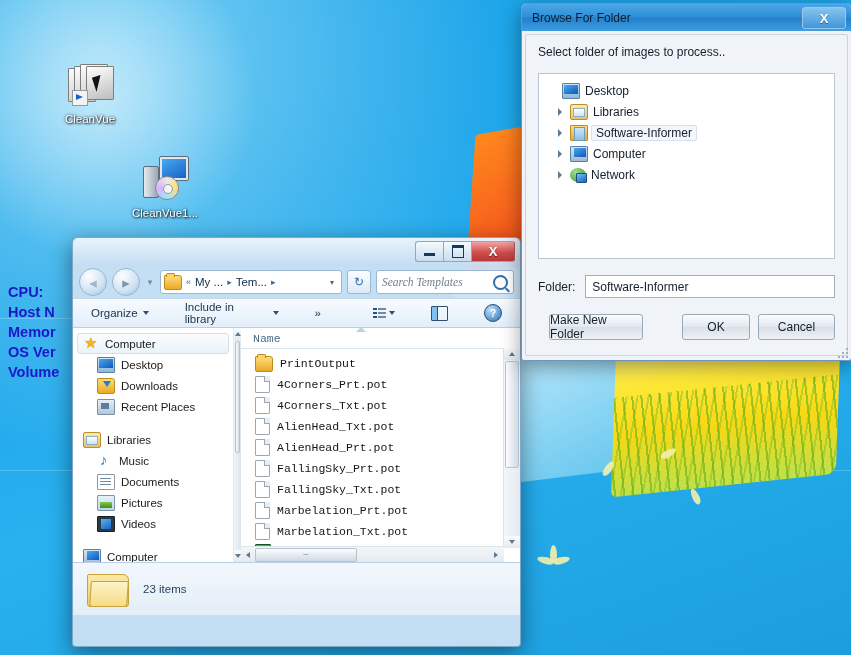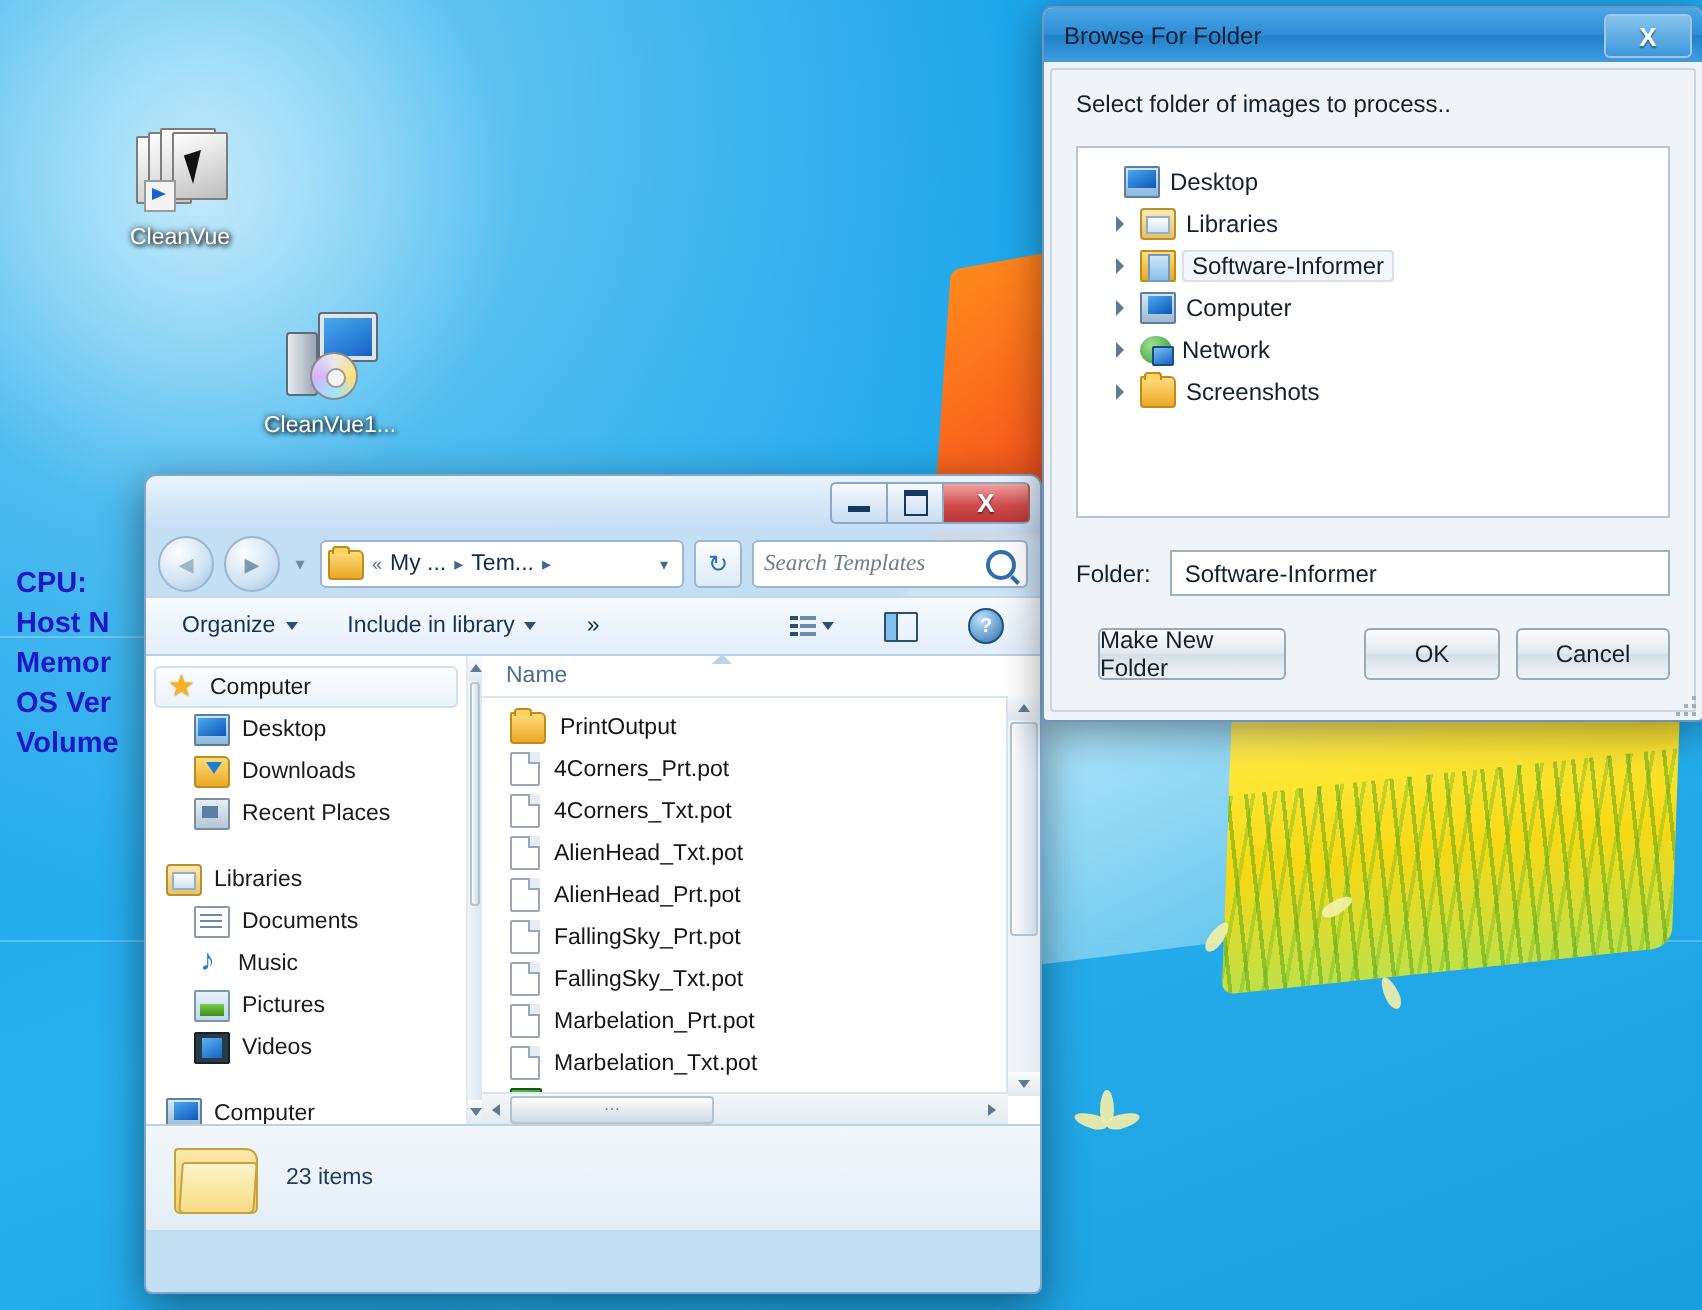--- a/index.html
+++ b/index.html
@@ -129,21 +129,21 @@
     justify-content:center;color:#2f6fb0;font-size:12px;flex:0 0 auto;}
   .searchbox{width:126px;height:22px;background:#fff;border:1px solid #9ab6d0;border-radius:3px;
     display:flex;align-items:center;padding:0 5px;flex:0 0 auto;}
   .searchbox .ph{flex:1;font-size:11.5px;color:#6f7d8a;font-style:italic;
     font-family:"Liberation Serif",serif;}
   .magn{width:11px;height:11px;border:2px solid #2f6fb0;border-radius:50%;position:relative;}
   .magn:after{content:"";position:absolute;right:-4px;bottom:-3px;width:5px;height:2px;
     background:#2f6fb0;transform:rotate(45deg);}
   #ex-toolbar{height:28px;background:linear-gradient(180deg,#f7fbfe,#e3eefa);
     border-top:1px solid #c3d8ec;border-bottom:1px solid #b9cfe4;
-    display:flex;align-items:center;padding:0 8px;gap:5px;}
+    display:flex;align-items:center;padding:0 8px;gap:16px;}
   .tbitem{font-size:11.5px;color:#17334f;padding:0 10px;display:flex;align-items:center;gap:5px;height:100%;}
   .caret{width:0;height:0;border-left:3.5px solid transparent;border-right:3.5px solid transparent;
     border-top:4px solid #2c4f72;}
   .tbspacer{flex:1;}
   .viewicon{display:flex;align-items:center;gap:3px;}
   .vlist{width:13px;height:12px;display:grid;grid-template-columns:4px 8px;gap:1px;align-items:center;}
   .vlist b{display:block;height:2px;background:#2c4f72;}
   .vlist u{display:block;height:2px;background:#6d8ba5;}
   .paneicon{width:15px;height:13px;border:1.5px solid #2c4f72;border-radius:1px;display:flex;}
   .paneicon i{display:block;width:5px;background:#7fc0f0;border-right:1.5px solid #2c4f72;}
@@ -200,21 +200,21 @@
   .sbar{position:absolute;top:0;bottom:0;width:100%;background:linear-gradient(90deg,#f0f4f8,#dde6ee);}
   .sbtn{position:absolute;left:0;right:0;height:12px;background:linear-gradient(180deg,#fbfcfe,#e2eaf1);
     display:flex;align-items:center;justify-content:center;}
   .sthumb{position:absolute;left:1px;right:1px;background:linear-gradient(90deg,#fdfdfe,#cfdae4);
     border:1px solid #b4c3d0;border-radius:2px;}
   .tri{width:0;height:0;}
   .tri.up{border-left:3.5px solid transparent;border-right:3.5px solid transparent;border-bottom:4px solid #5d7b94;}
   .tri.dn{border-left:3.5px solid transparent;border-right:3.5px solid transparent;border-top:4px solid #5d7b94;}
   .tri.lf{border-top:3.5px solid transparent;border-bottom:3.5px solid transparent;border-right:4px solid #5d7b94;}
   .tri.rt{border-top:3.5px solid transparent;border-bottom:3.5px solid transparent;border-left:4px solid #5d7b94;}
-  #filepane{flex:1;position:relative;background:#fff;display:flex;flex-direction:column;}
+  #filepane{flex:1;position:relative;background:#fff;display:flex;flex-direction:column;font-family:Liberation Mono, monospace;}
   #colhead{height:20px;border-bottom:1px solid #dbe5ee;display:flex;align-items:center;
     padding-left:12px;background:#fff;position:relative;}
   #colhead .hname{font-size:11.5px;color:#4a6d8d;}
   .sortarrow{position:absolute;left:115px;top:-1px;width:0;height:0;
     border-left:5px solid transparent;border-right:5px solid transparent;border-bottom:5px solid #b9d4e8;}
   .filelist{flex:1;overflow:hidden;padding-top:4px;}
   .filerow{height:21px;display:flex;align-items:center;gap:7px;padding-left:14px;font-size:11.5px;color:#161616;}
   #fvscroll{position:absolute;right:0;top:20px;bottom:14px;width:16px;
     background:linear-gradient(90deg,#f3f6f9,#e4ebf1);border-left:1px solid #dde5ec;}
   #fhscroll{position:absolute;left:0;right:16px;bottom:0;height:15px;
@@ -419,26 +419,26 @@
         <div class="navrow child">
           <span class="ic ic-recent"></span>
           <span>Recent Places</span>
         </div>
         <div class="navgap"></div>
         <div class="navrow">
           <span class="ic ic-lib"></span>
           <span>Libraries</span>
         </div>
         <div class="navrow child">
+          <span class="ic ic-music"></span>
+          <span>Music</span>
+        </div>
+        <div class="navrow child">
           <span class="ic ic-doc"></span>
           <span>Documents</span>
-        </div>
-        <div class="navrow child">
-          <span class="ic ic-music"></span>
-          <span>Music</span>
         </div>
         <div class="navrow child">
           <span class="ic ic-pic"></span>
           <span>Pictures</span>
         </div>
         <div class="navrow child">
           <span class="ic ic-vid"></span>
           <span>Videos</span>
         </div>
         <div class="navgap"></div>
@@ -573,27 +573,20 @@
         <span class="ic ic-comp"></span>
         <span>Computer</span>
       </div>
       <div class="trow lvl2">
         <span class="texp">
             <span class="tri rt"></span>
           </span>
         <span class="ic ic-net"></span>
         <span>Network</span>
       </div>
-      <div class="trow lvl2">
-        <span class="texp">
-            <span class="tri rt"></span>
-          </span>
-        <span class="ic ic-folder"></span>
-        <span>Screenshots</span>
-      </div>
     </div>
     <div id="bw-folderrow">
       <span class="lab">Folder:</span>
       <div id="bw-folderinput">
         <span>Software-Informer</span>
       </div>
     </div>
     <div id="bw-buttons">
       <div class="dlgbtn" id="btn-new">Make New Folder</div>
       <div class="dlgbtn" id="btn-ok">OK</div>

